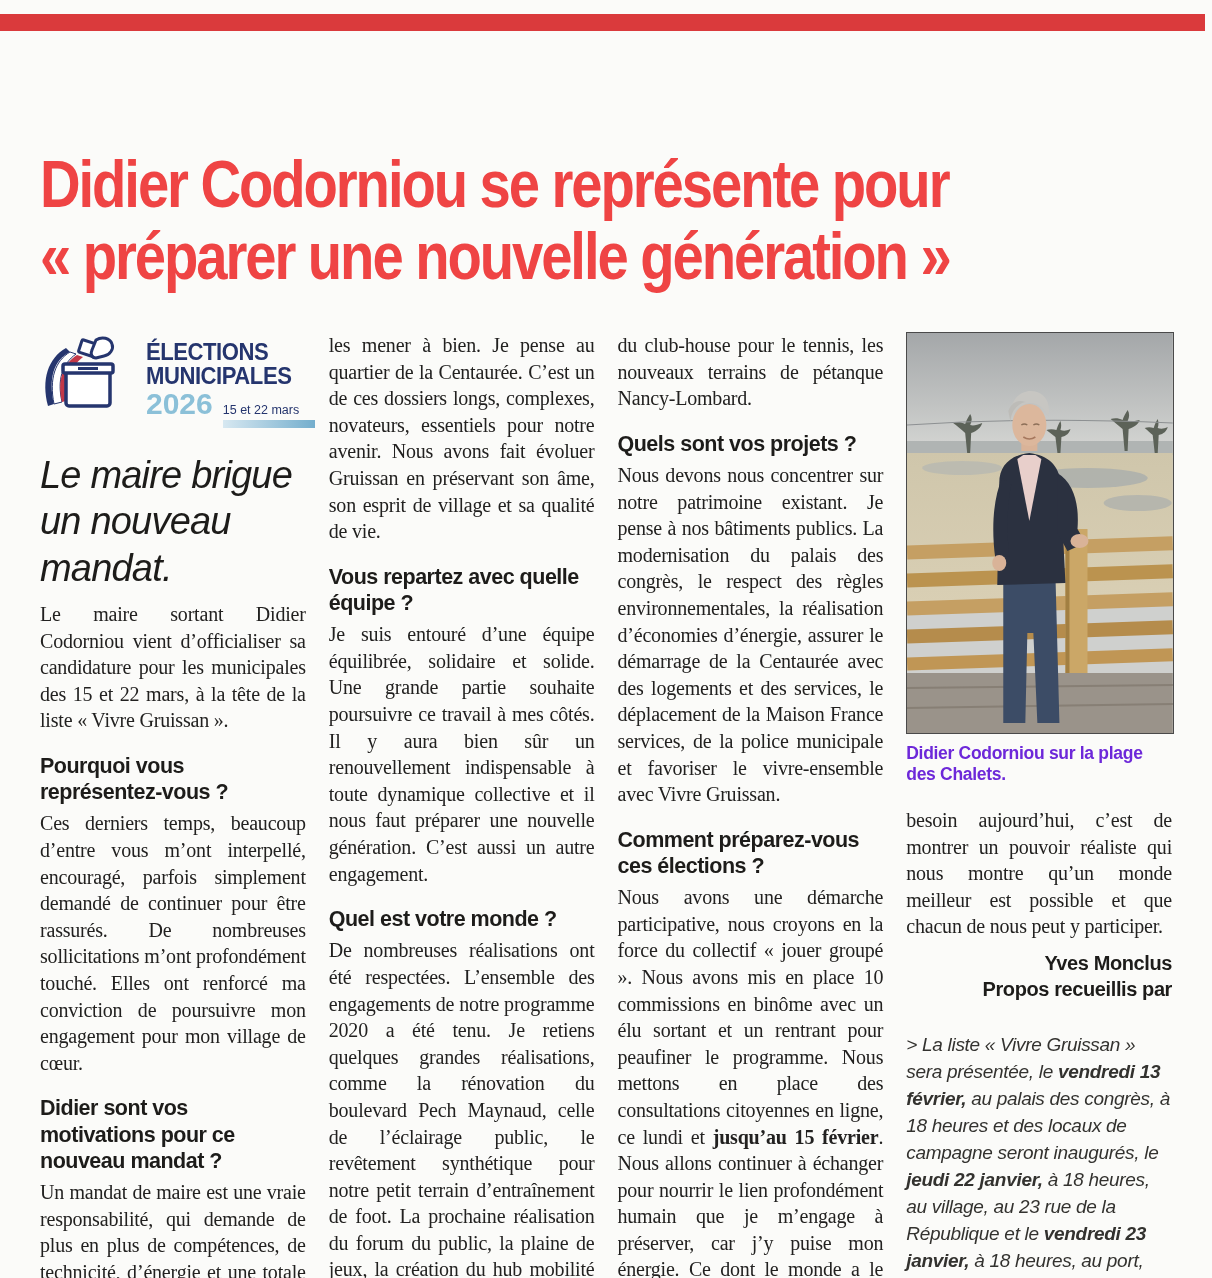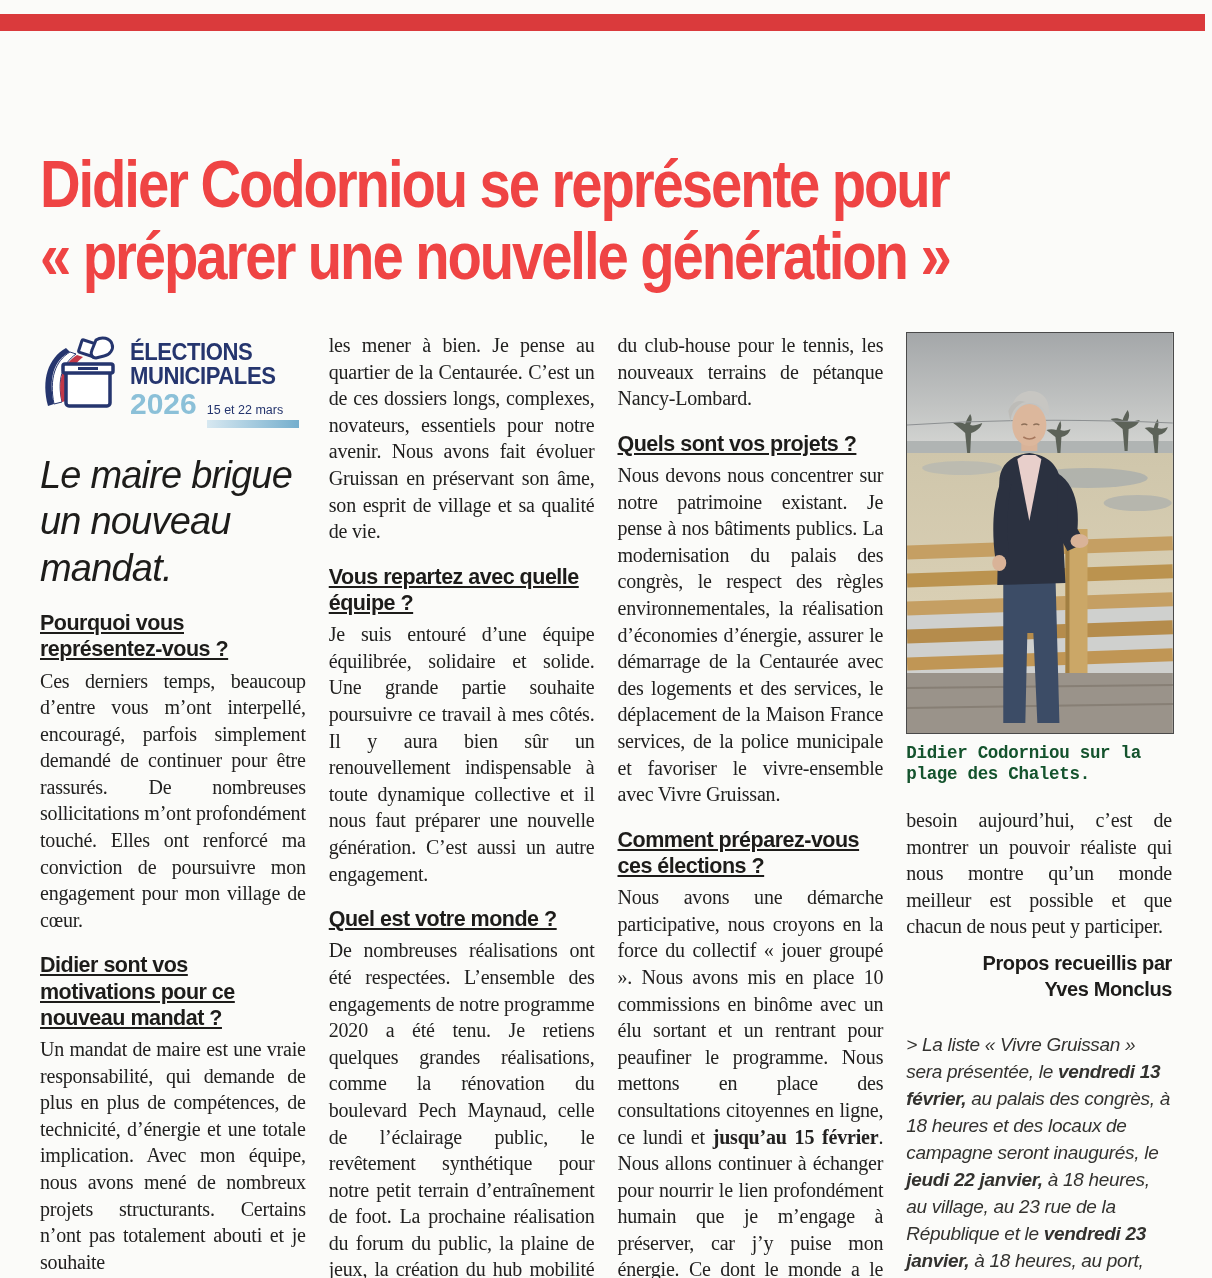--- a/index.html
+++ b/index.html
@@ -44,26 +44,25 @@
     margin:0 0 4px 0;
     letter-spacing:-0.2px;
   }
   h3.q{
     font-family:"Liberation Sans", sans-serif;
     font-size:21.5px;
     line-height:1.22;
     letter-spacing:-0.5px;
     color:#1d1c1a;
     margin:19px 0 5px 0;
-    text-decoration:underline;
   }
   
   .logo{display:flex;align-items:flex-start;margin:2px 0 26px 0;height:92px;}
   .logo-icon{flex:0 0 88px;}
-  .logo-text{margin-left:2px;margin-top:6px;font-family:"Liberation Sans", sans-serif;}
+  .logo-text{margin-left:18px;margin-top:6px;font-family:"Liberation Sans", sans-serif;}
   .logo-l1,.logo-l2{
     font-weight:700;color:#25356e;font-size:24px;line-height:1.0;
     letter-spacing:-0.5px;transform:scaleX(0.92);transform-origin:left center;white-space:nowrap;
   }
   .logo-row{display:flex;align-items:baseline;margin-top:1px;}
   .logo-year{font-weight:700;color:#8bc0d8;font-size:30px;line-height:1;letter-spacing:0;text-align:right;}
   .logo-dates-wrap{margin-left:10px;}
   .logo-dates{font-weight:400;color:#25356e;font-size:12.5px;white-space:nowrap;}
   .logo-bar{height:8px;margin-top:3px;width:92px;background:linear-gradient(90deg,#d7e8f1,#74aecd);}
   
@@ -72,23 +71,23 @@
     font-style:italic;
     font-size:38px;
     line-height:1.22;
     letter-spacing:-0.8px;
     color:#1d1c1a;
     margin:0 0 10px 0;
   }
   
   .photo-frame{width:100%;border:1px solid #4a4a4a;line-height:0;background:#cfd0ce;}
   .caption{
-    font-family:Liberation Mono, monospace;
+    font-family:Liberation Sans, sans-serif;
     font-size:17.5px;font-weight:700;line-height:1.2;
-    letter-spacing:-0.3px;color:#14532d;
+    letter-spacing:-0.3px;color:#6d28d9;
     margin:9px 0 22px 0;
   }
   .byline{
     font-family:"Liberation Sans", sans-serif;
     font-weight:700;font-size:20px;line-height:1.3;
     text-align:right;letter-spacing:-0.4px;color:#1d1c1a;
     margin-top:10px;
   }
   .note{
     font-family:"Liberation Sans", sans-serif;
@@ -137,20 +136,21 @@
           <span class="logo-year">2026</span>
           <span class="logo-dates-wrap">
             <div class="logo-dates">15 et 22 mars</div>
             <div class="logo-bar"></div>
           </span>
         </div>
       </div>
     </div>
 
     <div class="standfirst">Le maire brigue un nouveau mandat.</div>
+    <p class="body">Le maire sortant Didier Codorniou vient d’officialiser sa candidature pour les municipales des 15 et 22 mars, à la tête de la liste « Vivre Gruissan ».</p>
 
     <h3 class="q">Pourquoi vous représentez-vous ?</h3>
     <p class="body">Ces derniers temps, beaucoup d’entre vous m’ont interpellé, encouragé, parfois simplement demandé de continuer pour être rassurés. De nombreuses sollicitations m’ont profondément touché. Elles ont renforcé ma conviction de poursuivre mon engagement pour mon village de cœur.</p>
 
     <h3 class="q">Didier sont vos motivations pour ce nouveau mandat ?</h3>
     <p class="body">Un mandat de maire est une vraie responsabilité, qui demande de plus en plus de compétences, de technicité, d’énergie et une totale implication. Avec mon équipe, nous avons mené de nombreux projets structurants. Certains n’ont pas totalement abouti et je souhaite</p>
   </div>
 
   <div class="col">
     <p class="body">les mener à bien. Je pense au quartier de la Centaurée. C’est un de ces dossiers longs, complexes, novateurs, essentiels pour notre avenir. Nous avons fait évoluer Gruissan en préservant son âme, son esprit de village et sa qualité de vie.</p>
@@ -248,20 +248,20 @@
           <path d="M116 104 q6 4 12 0" stroke="#a5775d" stroke-width="1.6" fill="none"></path>
         </g>
       </svg>
     </div>
 
     <div class="caption">Didier Codorniou sur la plage des Chalets.</div>
 
     <p class="body">besoin aujourd’hui, c’est de montrer un pouvoir réaliste qui nous montre qu’un monde meilleur est possible et que chacun de nous peut y participer.</p>
 
     <div class="byline">
+      <div>Yves Monclus</div>
       <div>Propos recueillis par</div>
-      <div>Yves Monclus</div>
     </div>
 
     <div class="note"><span>&gt; La liste « Vivre Gruissan » sera présentée, le </span><b>vendredi 13 février,</b><span> au palais des congrès, à 18 heures et des locaux de campagne seront inaugurés, le </span><b>jeudi 22 janvier,</b><span> à 18 heures, au village, au 23 rue de la République et le </span><b>vendredi 23 janvier,</b><span> à 18 heures, au port, place des Menhirs.</span></div>
   </div>
 
 </div>
 
 </body></html>

